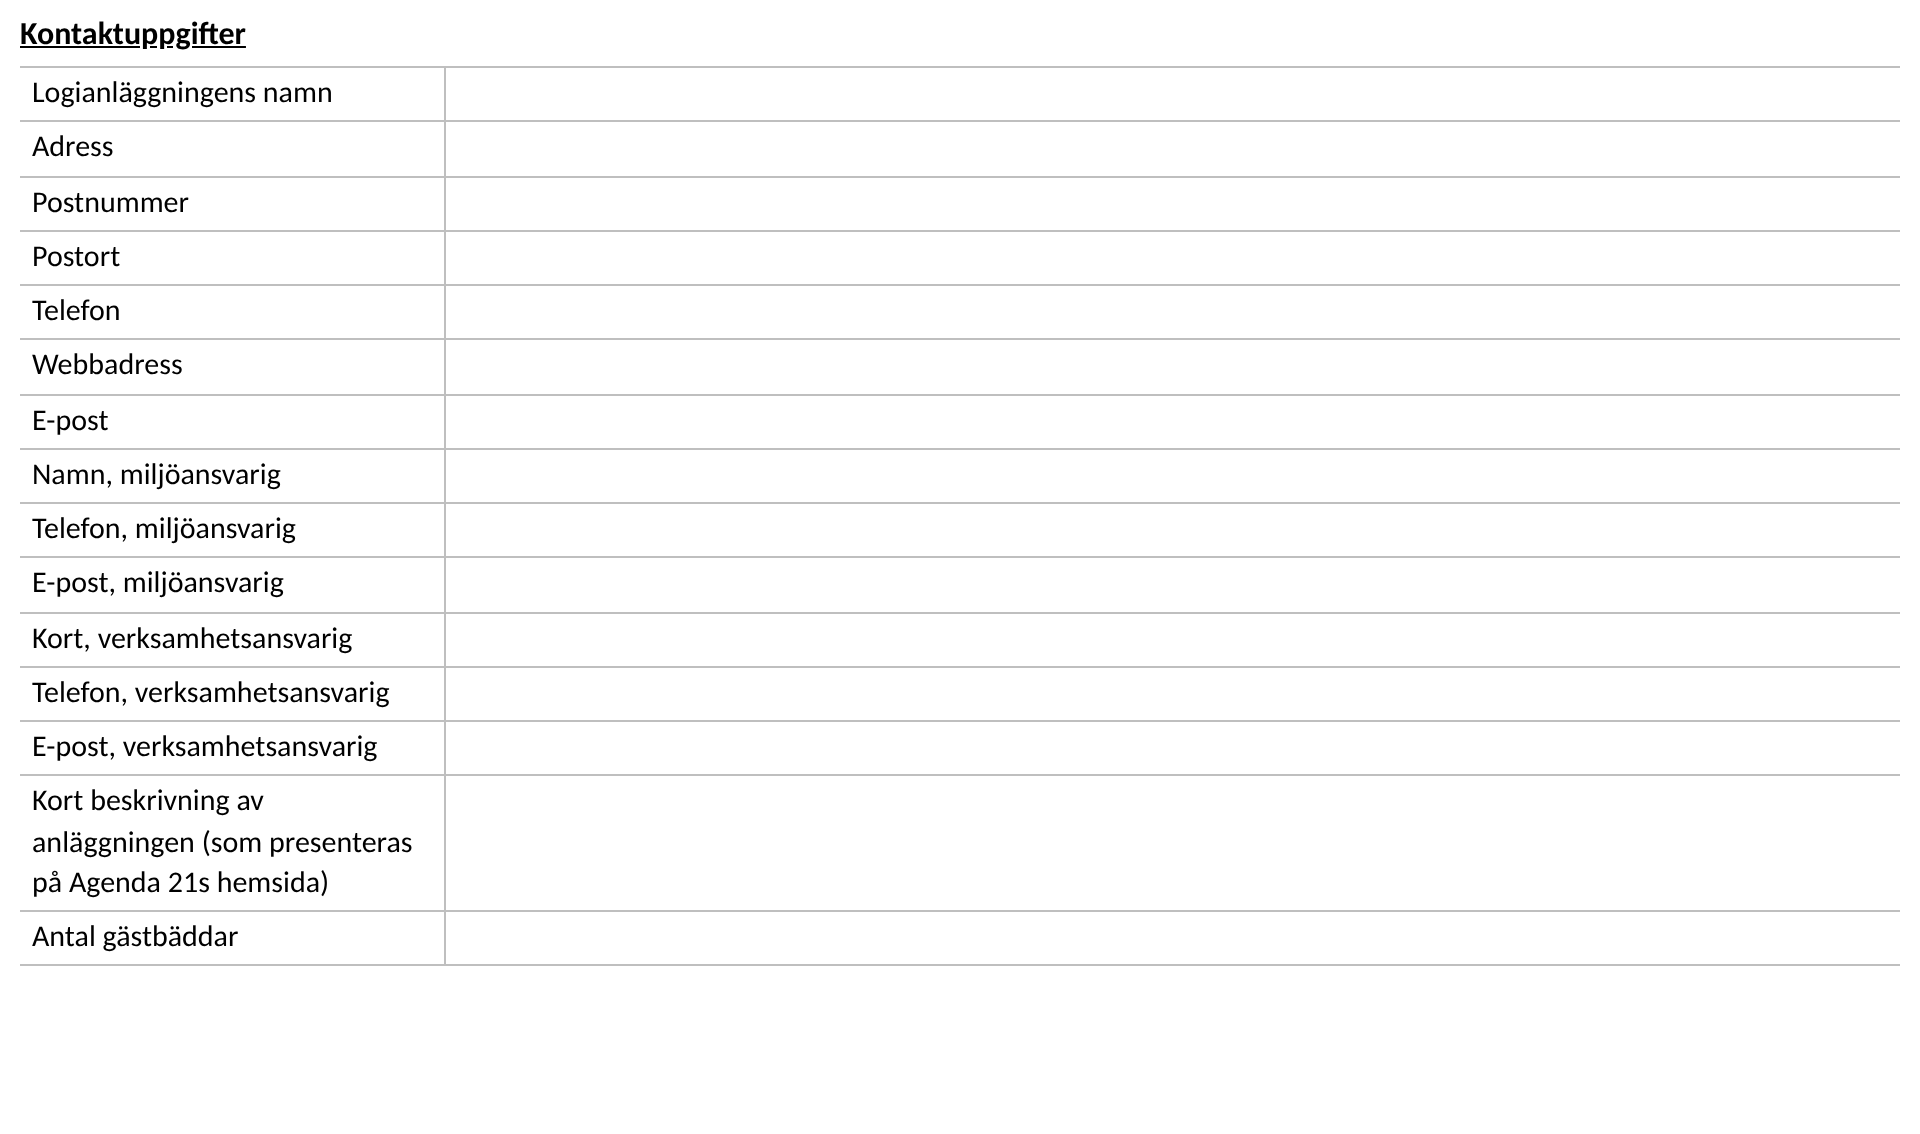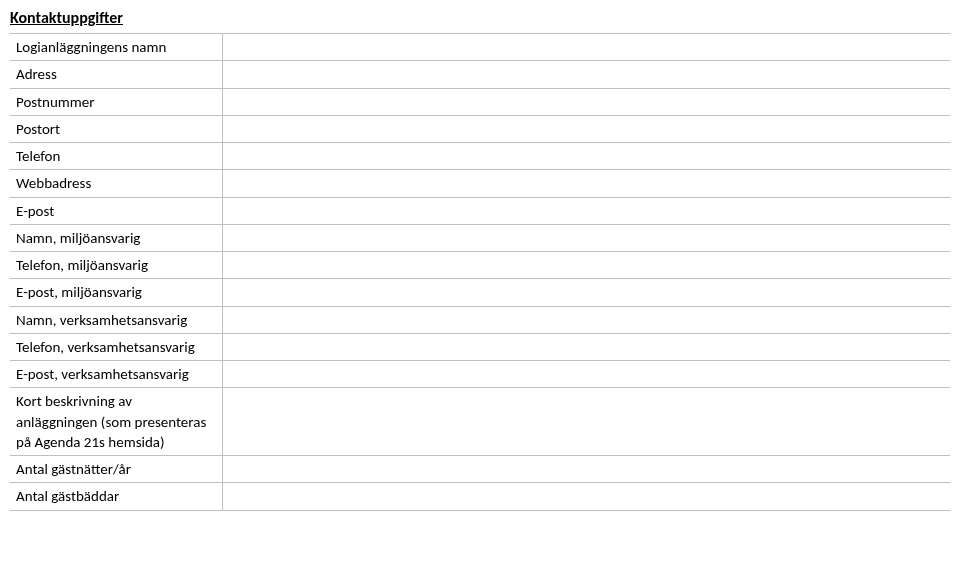--- a/index.html
+++ b/index.html
@@ -81,37 +81,33 @@
       </tr>
       <tr>
         <td class="label">Telefon, miljöansvarig</td>
         <td class="value"></td>
       </tr>
       <tr>
         <td class="label">E-post, miljöansvarig</td>
         <td class="value"></td>
       </tr>
       <tr>
-        <td class="label">Namn, verksamhetsansvarig</td>
+        <td class="label">Kort, verksamhetsansvarig</td>
         <td class="value"></td>
       </tr>
       <tr>
         <td class="label">Telefon, verksamhetsansvarig</td>
         <td class="value"></td>
       </tr>
       <tr>
         <td class="label">E-post, verksamhetsansvarig</td>
         <td class="value"></td>
       </tr>
       <tr>
         <td class="label tall">Kort beskrivning av anläggningen (som presenteras på Agenda 21s hemsida)</td>
         <td class="value tall"></td>
       </tr>
       <tr>
-        <td class="label">Antal gästnätter/år</td>
-        <td class="value"></td>
-      </tr>
-      <tr>
         <td class="label">Antal gästbäddar</td>
         <td class="value"></td>
       </tr>
     </tbody>
 </table>
 
 </body></html>

